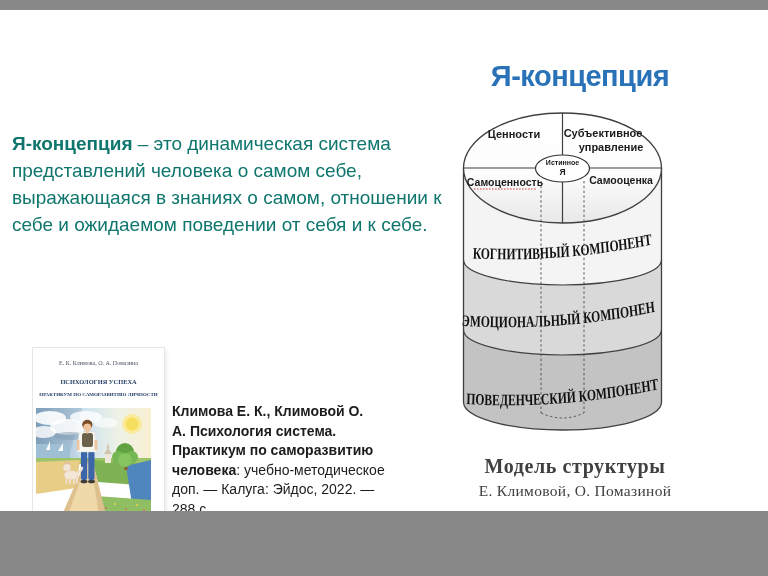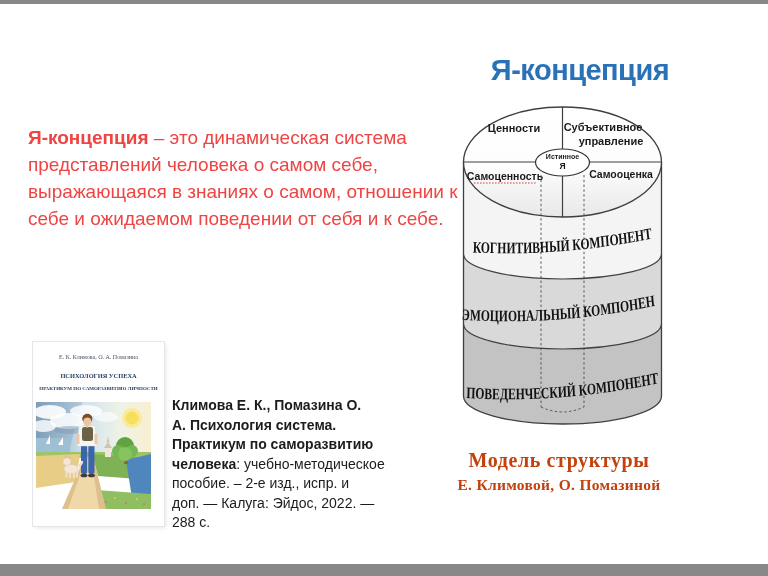--- a/index.html
+++ b/index.html
@@ -1,38 +1,38 @@
 <!DOCTYPE html>
 <html><head>
 <meta charset="utf-8">
 <style>
   html,body{margin:0;padding:0;background:#888;}
-  .slide{position:relative;width:768px;height:560px;background:#ffffff;overflow:hidden;
-         font-family:"Liberation Sans",sans-serif;margin:4px auto;}
+  .slide{position:relative;width:768px;height:501px;background:#ffffff;overflow:hidden;
+         font-family:"Liberation Sans",sans-serif;margin:10px auto;}
   
   .title{position:absolute;left:440px;top:50px;width:280px;text-align:center;
          font-size:29px;font-weight:bold;letter-spacing:-0.5px;}
   
-  .definition{position:absolute;left:28px;top:120px;color:#ef4444;}
+  .definition{position:absolute;left:12px;top:120px;color:#0f766e;}
   .def-line{white-space:nowrap;font-size:19px;line-height:27px;}
   .def-line b{font-weight:bold;}
   
   .citation{position:absolute;left:172px;top:392px;color:#1c1c1c;}
   .cit-line{white-space:nowrap;font-size:14px;line-height:19.5px;}
   .cit-line b{font-weight:bold;}
   
   .book{position:absolute;left:33px;top:338px;width:131px;height:184px;
         box-shadow:0 0 0 1px #e6e6e6,2px 2px 4px rgba(0,0,0,0.10);background:#fff;}
   
   .diagram{position:absolute;left:452px;top:92px;width:230px;height:350px;}
   
-  .caption{position:absolute;left:414px;top:444px;width:290px;text-align:center;
-           font-family:"Liberation Serif",serif;color:#c2410c;}
+  .caption{position:absolute;left:430px;top:444px;width:290px;text-align:center;
+           font-family:"Liberation Serif",serif;color:#404040;}
   .caption .big{font-size:20px;line-height:24px;font-weight:bold;letter-spacing:0.6px;}
-  .caption .small{font-size:15.5px;line-height:20px;font-weight:bold;margin-top:3px;letter-spacing:0.3px;}
+  .caption .small{font-size:15.5px;line-height:20px;font-weight:normal;margin-top:3px;letter-spacing:0.3px;}
   svg text{user-select:none;}
 </style>
 </head>
 <body>
 
 <div class="slide">
 
   <div class="title" style="color: rgb(42, 114, 184);">Я-концепция</div>
 
   <div class="definition">
@@ -127,25 +127,24 @@
             <rect x="37" y="70" width="1.9" height="6" fill="#f0e0cf"></rect>
             <rect x="40" y="69" width="1.9" height="6.5" fill="#f0e0cf"></rect>
             <path d="M 41,65 q 4,-1 5,-5" stroke="#f0e0cf" stroke-width="2.4" fill="none" stroke-linecap="round"></path>
           </g>
         </g>
       </g>
     </svg>
   </div>
 
   <div class="citation">
-    <div class="cit-line"><b>Климова Е. К., Помазина О.</b><span></span></div>
+    <div class="cit-line"><b>Климова Е. К., Климовой О.</b><span></span></div>
     <div class="cit-line"><b>А. Психология система.</b><span></span></div>
     <div class="cit-line"><b>Практикум по саморазвитию</b><span></span></div>
     <div class="cit-line"><b>человека</b><span>: учебно-методическое</span></div>
-    <div class="cit-line"><span>пособие.  – 2-е изд., испр. и</span></div>
     <div class="cit-line"><span>доп.  — Калуга: Эйдос, 2022. —</span></div>
     <div class="cit-line"><span>288 с.</span></div>
   </div>
 
   <div class="diagram">
     <svg width="230" height="350" viewBox="0 0 230 350">
       <defs>
         <linearGradient id="topGrad" x1="0" y1="0" x2="0" y2="1">
           <stop offset="0" stop-color="#ffffff"></stop>
             <stop offset="0.55" stop-color="#fdfdfd"></stop>

